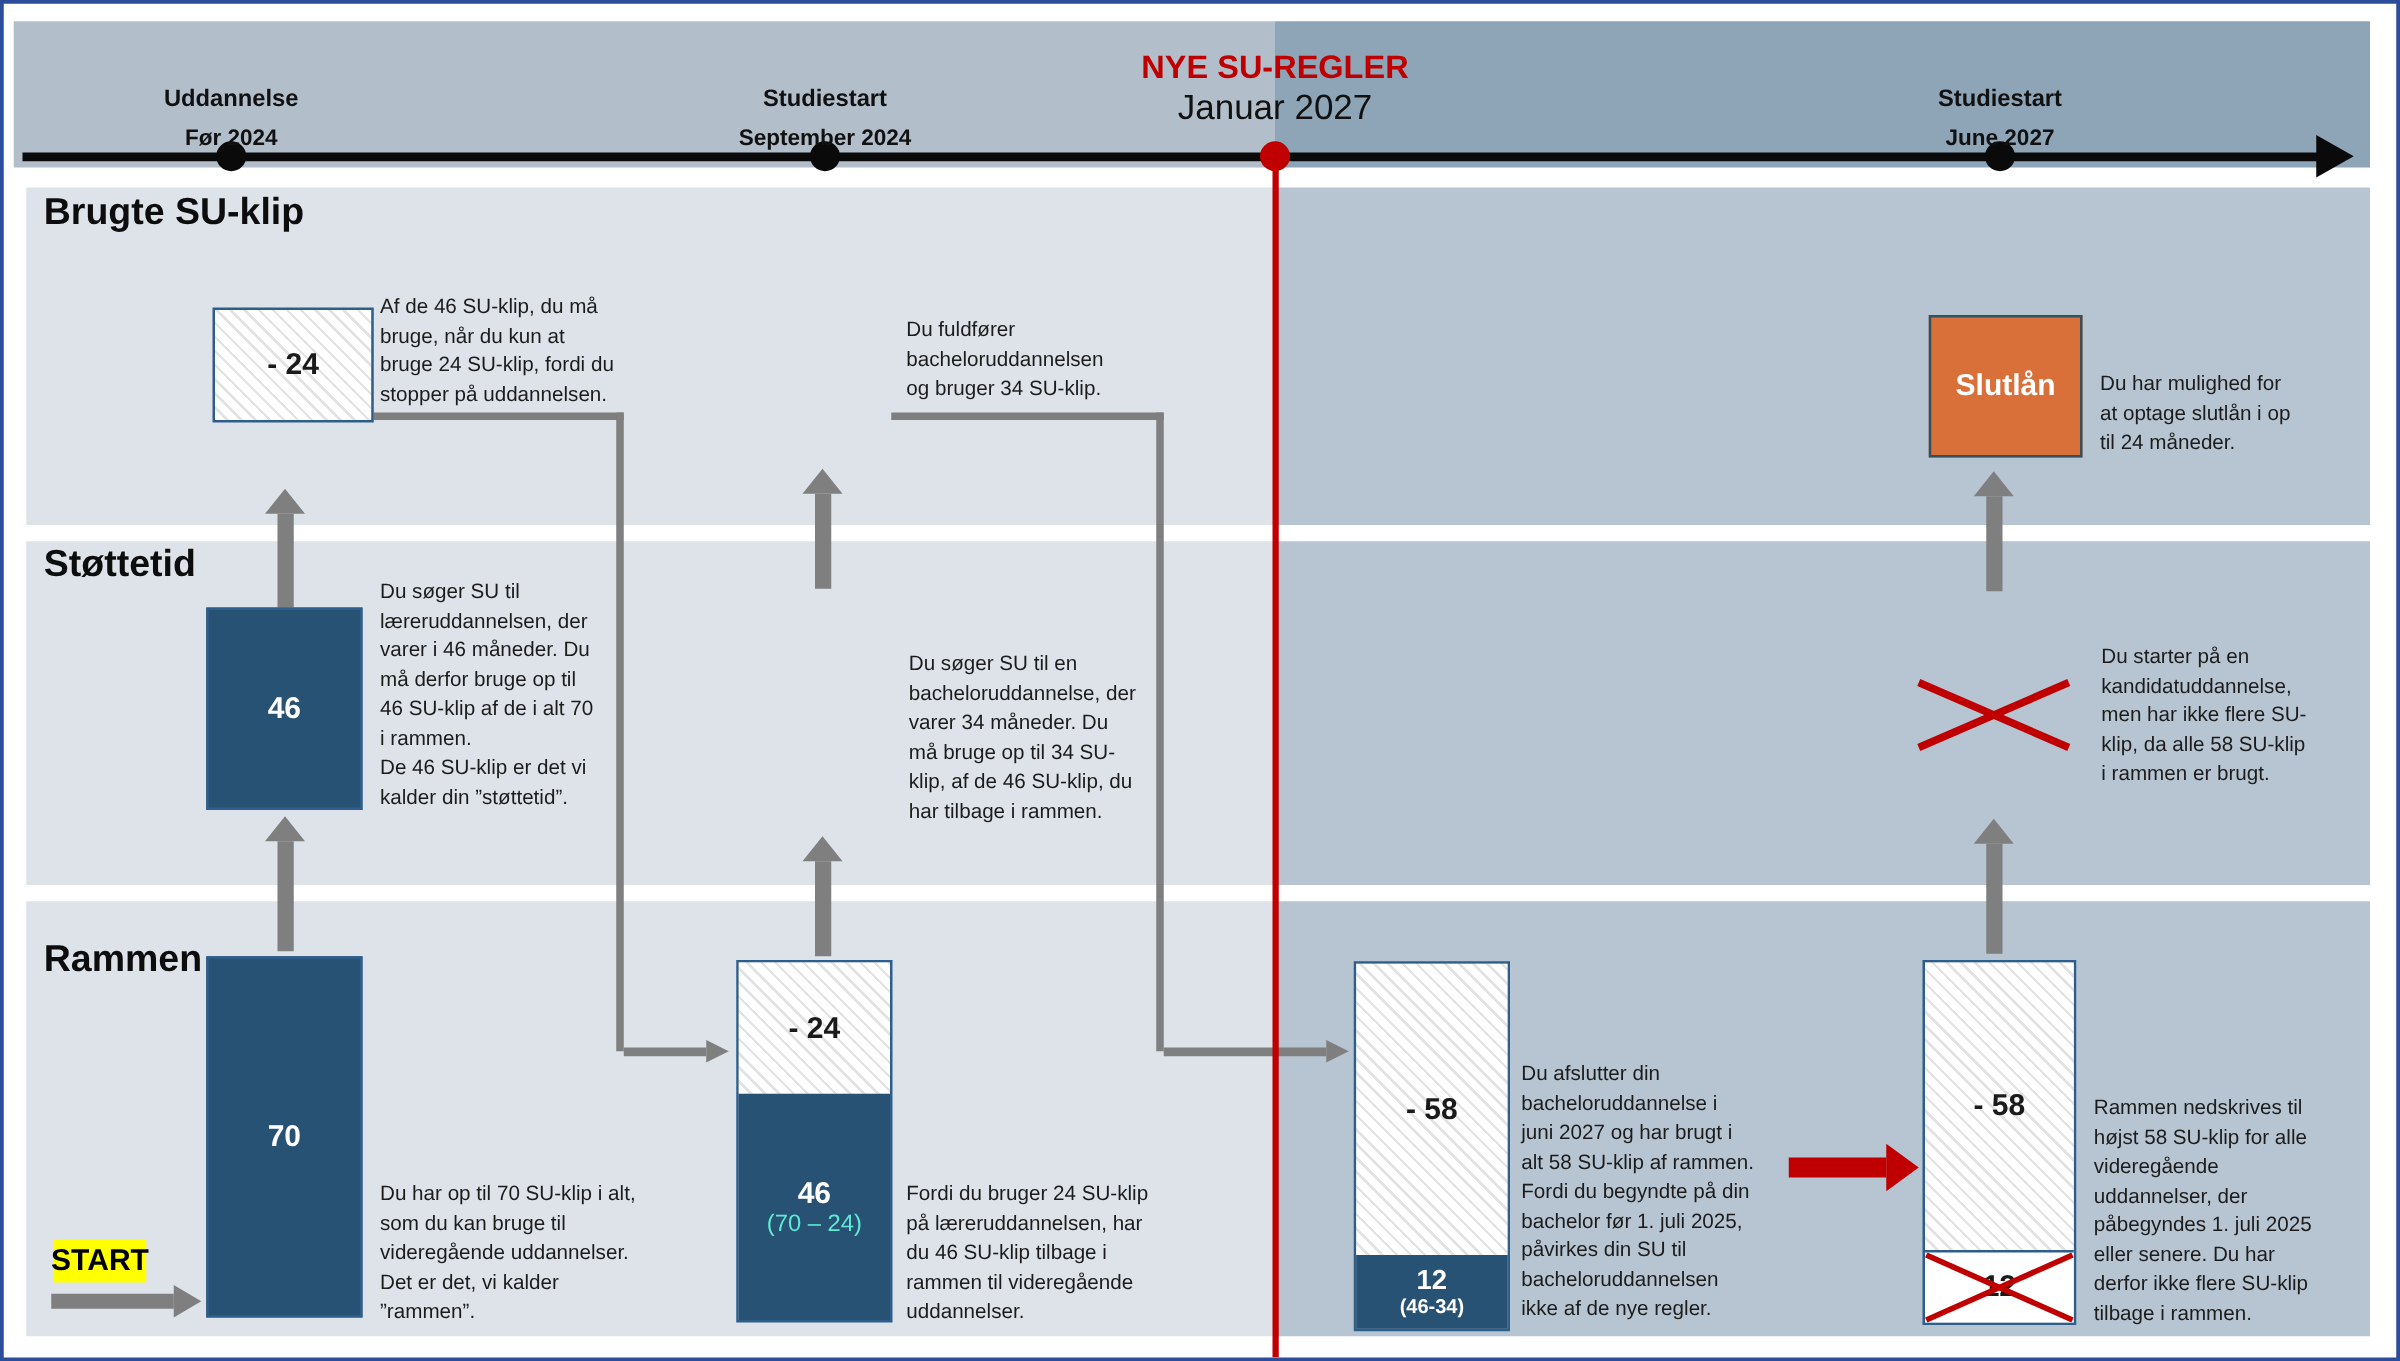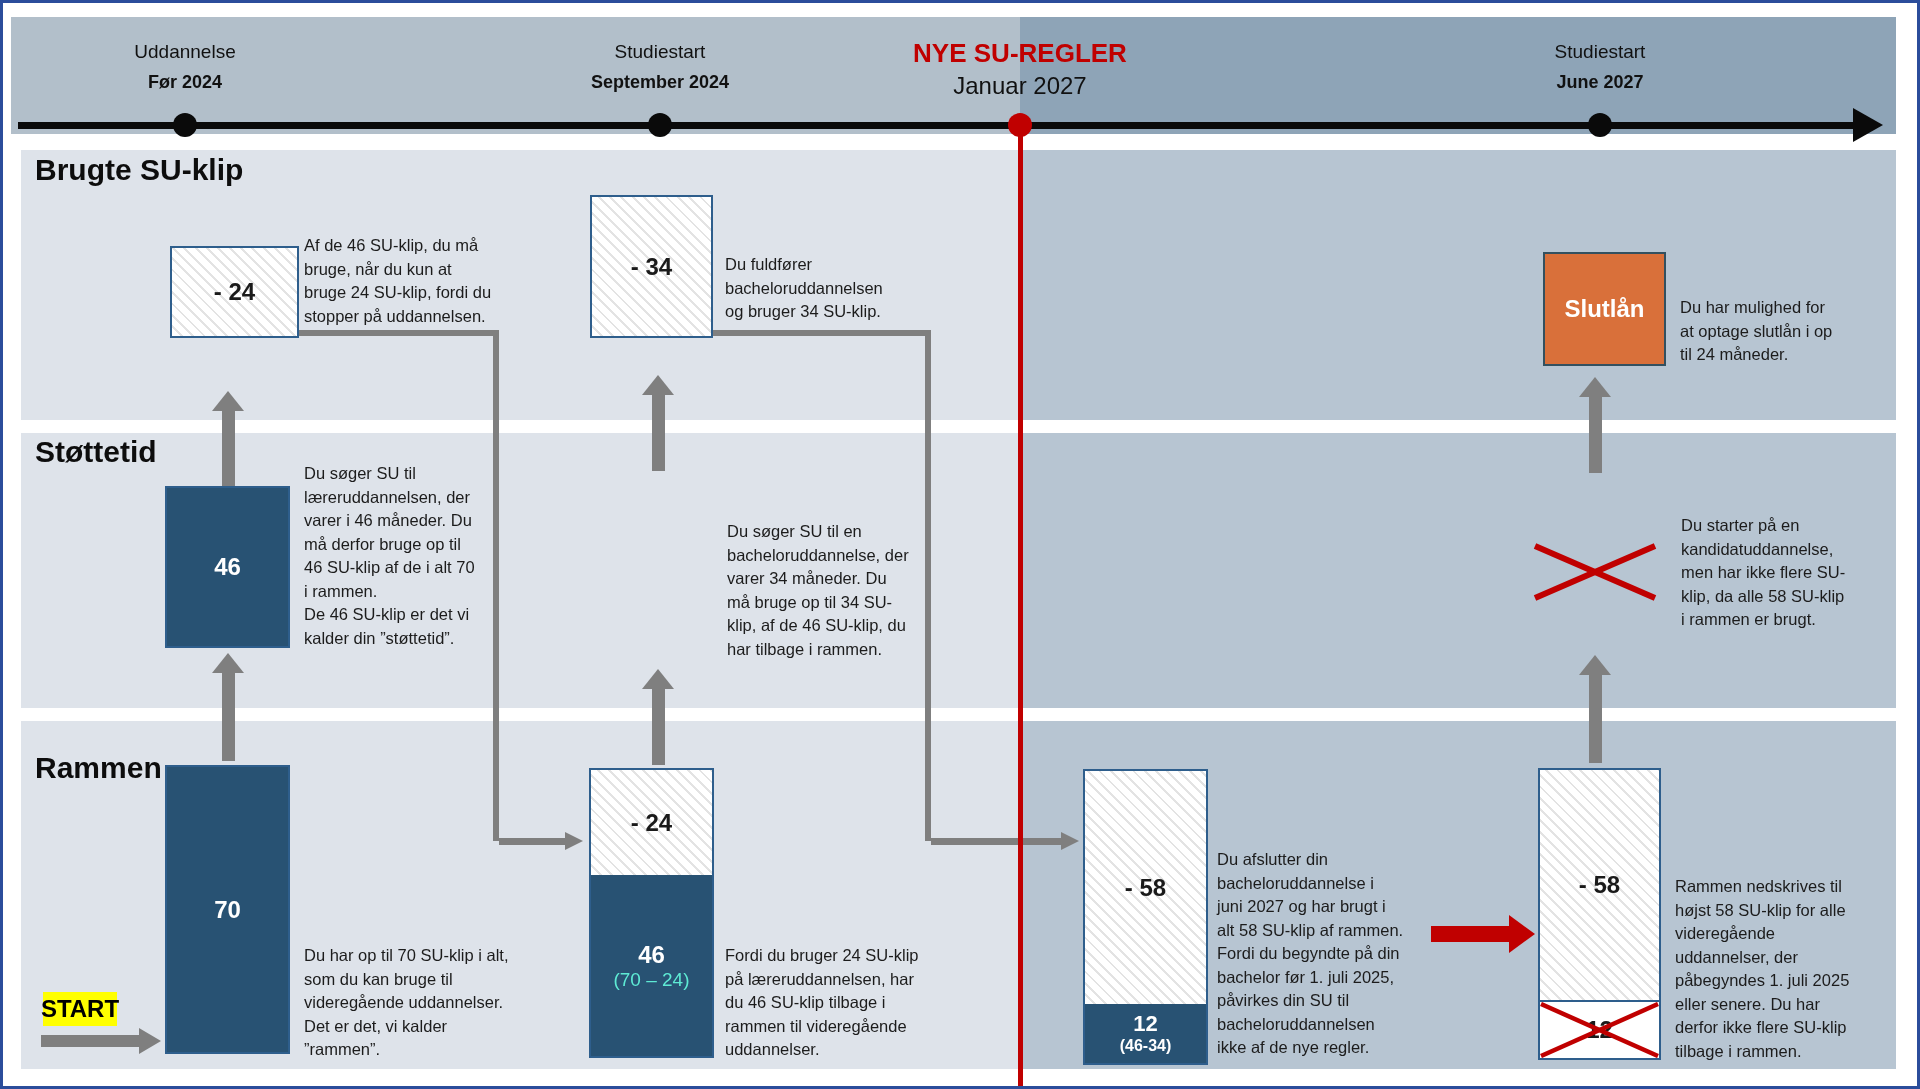--- a/index.html
+++ b/index.html
@@ -14,24 +14,24 @@
   .band{position:absolute;left:18px;width:1875px;
     background:linear-gradient(90deg,#dee3ea 0,#dee3ea 999px,#b7c5d2 999px);}
   
   .tline{position:absolute;left:15px;top:119px;width:1838px;height:7px;background:#0a0a0a;}
   .tline-head{position:absolute;left:1850px;top:105px;width:0;height:0;
     border-top:17px solid transparent;border-bottom:17px solid transparent;border-left:30px solid #0a0a0a;}
   .dot{position:absolute;width:24px;height:24px;border-radius:50%;background:#0a0a0a;top:110px;}
   .dot-red{background:#c00000;}
   .red-vline{position:absolute;left:1015px;top:122px;width:5px;height:961px;background:#c00000;z-index:6;}
   .milestone{position:absolute;width:320px;text-align:center;color:#111;}
-  .ms-top{font-size:19px;font-weight:normal;line-height:26px;}
+  .ms-top{font-size:19px;font-weight:bold;line-height:26px;margin-top:28px;}
   .ms-bottom{font-size:18px;font-weight:bold;line-height:34px;}
   .ms-top-red{font-size:26px;font-weight:bold;line-height:32px;color:#c00000;}
-  .ms-bottom-reg{font-size:24px;font-weight:normal;line-height:34px;}
+  .ms-bottom-reg{font-size:28px;font-weight:normal;line-height:34px;}
   
   .row-title{position:absolute;left:32px;font-size:30px;font-weight:bold;color:#0d0d0d;}
   .note{position:absolute;font-size:16.5px;line-height:23.5px;color:#1c1c1c;white-space:pre-line;}
   
   .box{position:absolute;border:2px solid #2e5e8c;box-sizing:border-box;
     display:flex;align-items:center;justify-content:center;
     font-weight:bold;font-size:24px;color:#1a1a1a;z-index:3;}
   .hatch{background:repeating-linear-gradient(45deg,#ffffff 0,#ffffff 6px,#e3e3e3 6px,#e3e3e3 8px);}
   .navy{background:#285273;color:#ffffff;}
   .orange{background:#d9703a;color:#ffffff;border-color:#33505f;}
@@ -94,23 +94,20 @@
   <div class="row-title" style="top:748px;">Rammen</div>
 
   <div class="box hatch" style="left:167px;top:243px;width:129px;height:92px;">
     <span>- 24</span>
   </div>
   <div class="note" style="left:301px;top:231px;width:240px;">Af de 46 SU-klip, du må
 bruge, når du kun at
 bruge 24 SU-klip, fordi du
 stopper på uddannelsen.</div>
 
-  <div class="box hatch" style="left:587px;top:192px;width:123px;height:143px;">
-    <span>- 34</span>
-  </div>
   <div class="note" style="left:722px;top:250px;width:240px;">Du fuldfører
 bacheloruddannelsen
 og bruger 34 SU-klip.</div>
 
   <div class="box orange" style="left:1540px;top:249px;width:123px;height:114px;">
     <span>Slutlån</span>
   </div>
   <div class="note" style="left:1677px;top:293px;width:250px;">Du har mulighed for
 at optage slutlån i op
 til 24 måneder.</div>

